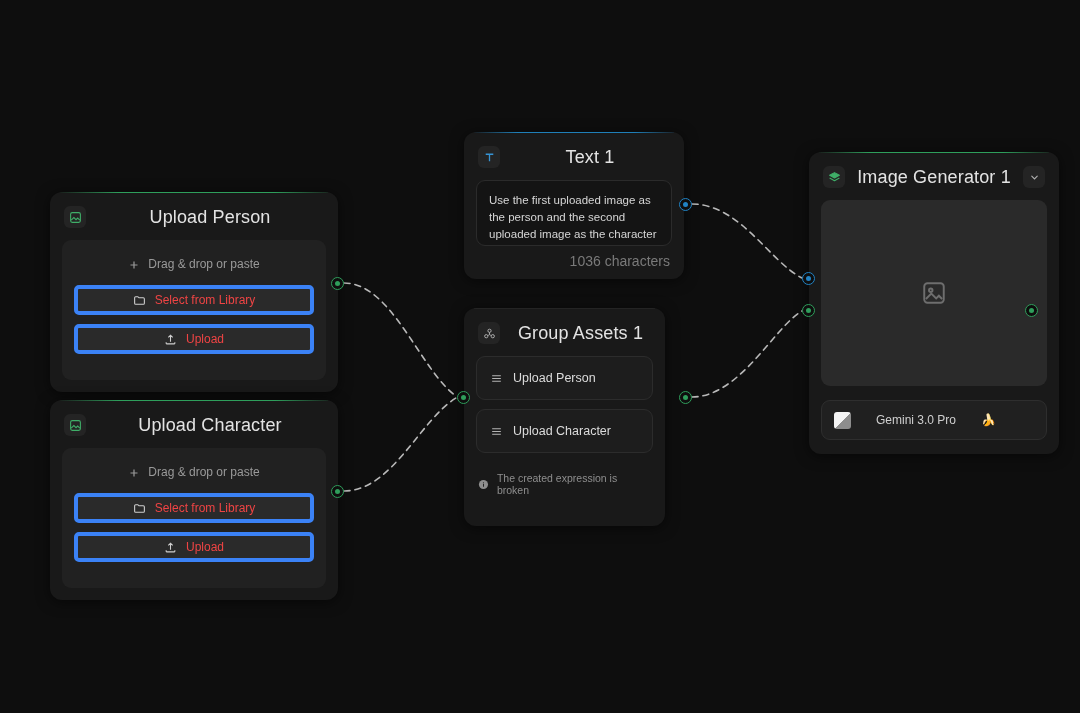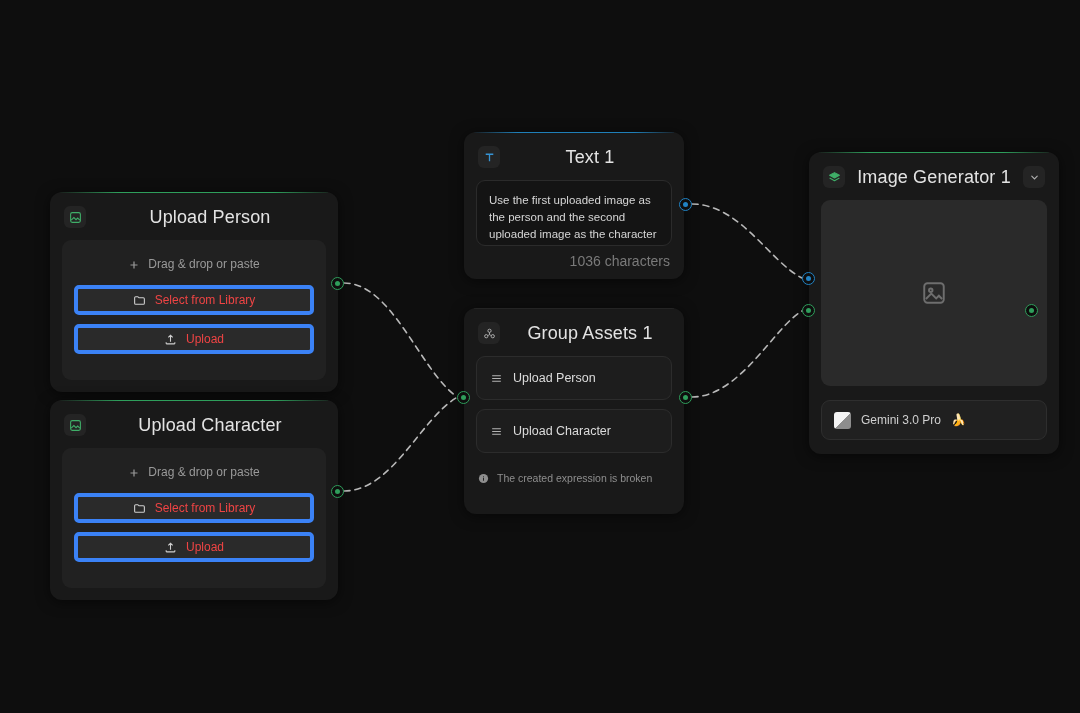--- a/index.html
+++ b/index.html
@@ -142,21 +142,21 @@
   
   .preview {
     margin: 0 12px;
     height: 186px;
     background: #2a2a2a;
     border-radius: 9px;
     display: flex; align-items: center; justify-content: center;
   }
   .model-row {
     display: flex; align-items: center;
-    gap: 10px;
+    gap: 25px;
     margin: 14px 12px 14px 12px;
     height: 40px;
     background: #202020;
     border: 1px solid #2e2e2e;
     border-radius: 9px;
     padding: 0 12px;
     color: #cfcfcf;
     font-size: 12px;
   }
   .model-glyph {
@@ -274,21 +274,21 @@
       </span>
       <span class="node-title">Text 1</span>
     </div>
     <div class="text-body">
       <p>Use the first uploaded image as the person and the second uploaded image as the character reference. Generate a brand-new, realistic</p>
     </div>
     <div class="char-count">1036 characters</div>
   </div>
   <div class="port blue" style="left:679px; top:198px;"></div>
 
-  <div class="node accent-none" style="left:464px; top:308px; width:220px;">
+  <div class="node accent-none" style="left:464px; top:308px; width:201px;">
     <div class="node-header">
       <span class="node-icon">
         <svg width="13" height="13" viewBox="0 0 24 24" fill="none" stroke="#b4b4b4" stroke-width="1.7">
           <circle cx="12" cy="7" r="3"></circle>
             <circle cx="6" cy="17" r="3"></circle>
             <circle cx="18" cy="17" r="3"></circle>
           <path d="M12 10v4M9.5 15.5L12 14l2.5 1.5"></path>
         </svg>
       </span>
       <span class="node-title">Group Assets 1</span>

